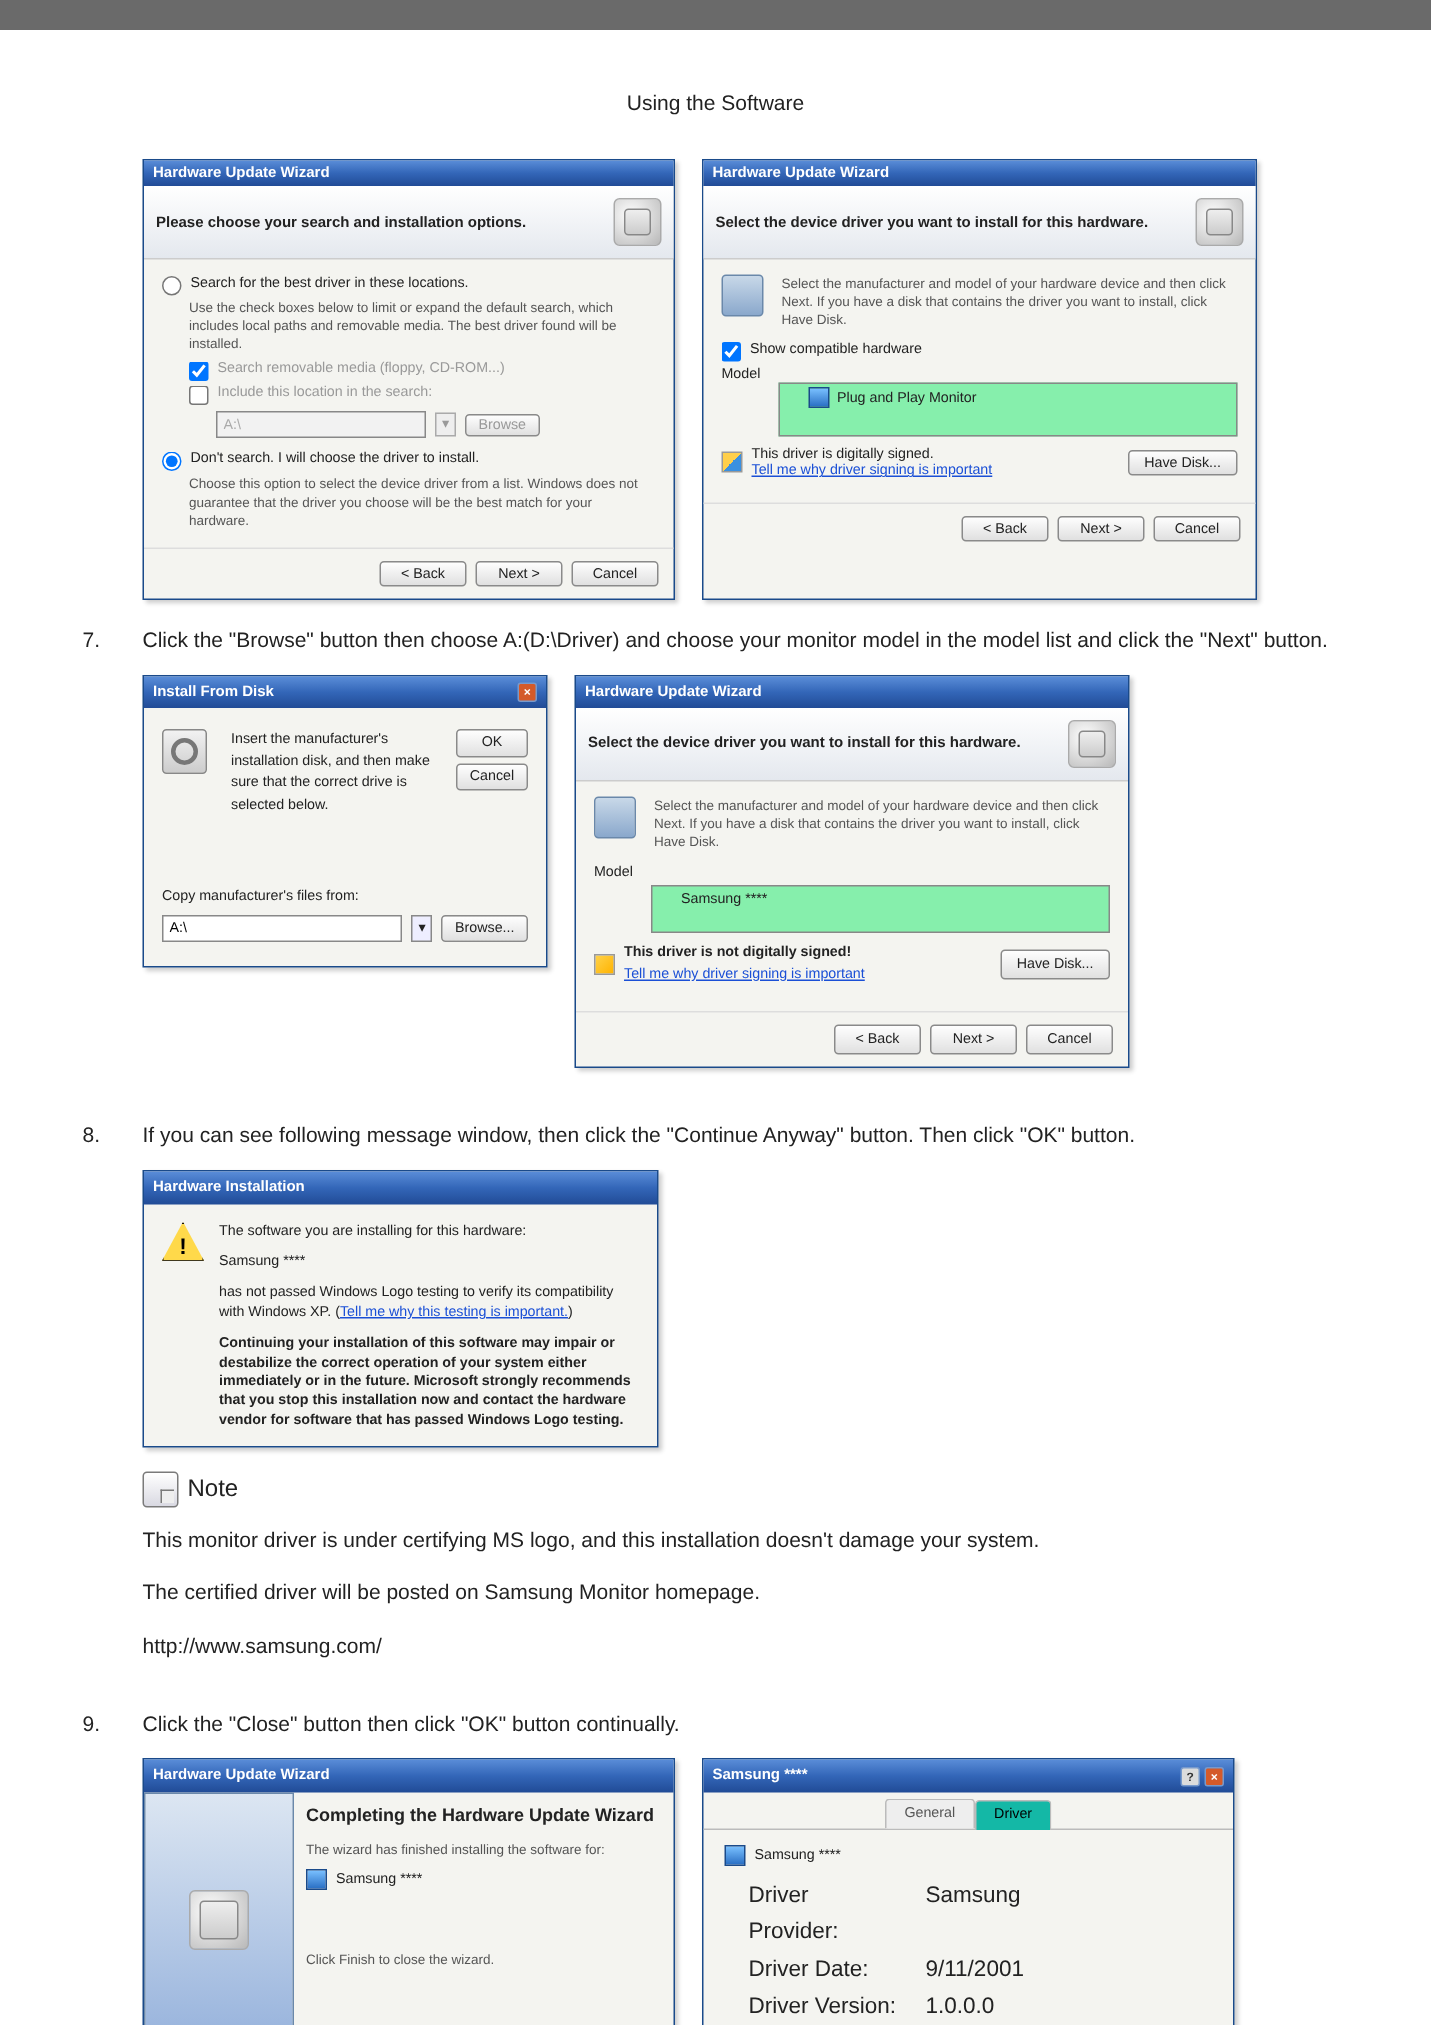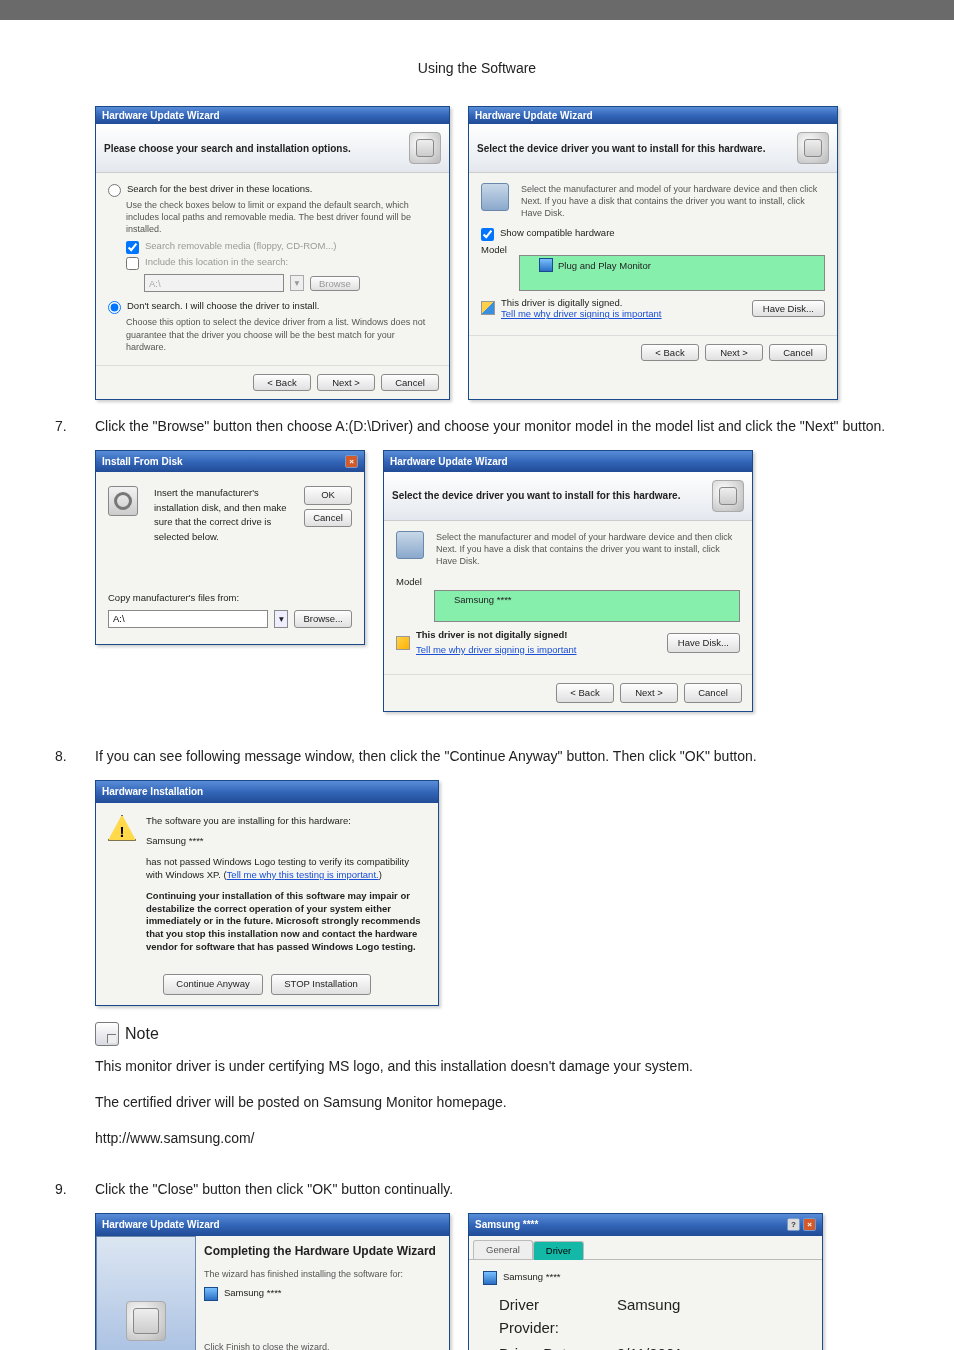--- a/index.html
+++ b/index.html
@@ -118,21 +118,21 @@
   .note-row { display:flex; align-items:center; gap:6px; margin:6px 0 4px; }
   .link { color:#1a4fd6; text-decoration: underline; cursor:pointer; }
   .shield { width:14px;height:14px;border:1px solid #999; background:linear-gradient(135deg,#ffcf4a 50%,#3a90e0 50%);}
   .shield.warn { background:linear-gradient(135deg,#ffd24a,#ffb300);}
   .monicon{width:14px;height:14px;background:linear-gradient(#79c0ff,#2a6fc4);border:1px solid #1a4a8a;}
   .chipicon{width:28px;height:28px;background:linear-gradient(#c8d8e8,#8aa8cc);border:1px solid #6a88aa; border-radius:3px; margin-right:6px; flex:none;}
   .note-block { display:flex; align-items:flex-start; gap:6px; margin: 14px 0 10px 40px; }
   .note-block .paper-icon{ width:24px;height:24px;border:1px solid #7a7a7a; background:linear-gradient(#fff,#d9d9e2); border-radius:3px; position:relative;}
   .note-block .paper-icon::after{content:"";position:absolute;right:2px;bottom:2px;width:8px;height:8px;border-left:1px solid #7a7a7a;border-top:1px solid #7a7a7a;background:#eee;}
   .note-label{ font-size:16px; }
-  .tabs{display:flex;gap:0;border-bottom:1px solid #bbb;padding:4px 4px 0 4px;font-size:9.5px;}
+  .tabs{display:flex;gap:0;border-bottom:1px solid #bbb;padding:4px 4px 0 4px;font-size:9.5px;justify-content:center;}
   .tab{border:1px solid #bbb;border-bottom:none;background:#eee;padding:2px 12px;border-radius:3px 3px 0 0;color:#555;}
   .tab.active{background:#14b8a6;color:#000;position:relative;top:1px;}
   .props-inner{padding:10px 14px;}
   .prow{display:flex;gap:18px;font-size:15px;margin:2px 16px;}
   .prow .k{width:100px;}
   .wiz-illus{width:100px;height:170px;background:linear-gradient(#dce6f2,#96b2dc);border:1px solid #6a88aa; display:flex;align-items:center;justify-content:center;}
   .wiz-illus .hwicon{width:40px;height:40px;}
   .wiz-side-body{flex:1;padding:6px 8px 0 8px;}
   .wiz-flex{display:flex;}
   .disk-ico{width:30px;height:30px;border:1px solid #888;border-radius:3px;background:linear-gradient(#f2f2f2,#ccc); margin-right:8px; flex:none;position:relative;}
@@ -315,24 +315,20 @@
               </div>
             <div class="hwinstall-body">
               <span class="warn-tri"></span>
               <div class="hwinstall-text">
                 <p><span>The software you are installing for this hardware:</span></p>
                 <p><span>Samsung ****</span></p>
                 <p><span>has not passed Windows Logo testing to verify its compatibility with Windows XP. (</span><span class="link">Tell me why this testing is important.</span><span>)</span></p>
                 <p class="emph-sm">Continuing your installation of this software may impair or destabilize the correct operation of your system either immediately or in the future. Microsoft strongly recommends that you stop this installation now and contact the hardware vendor for software that has passed Windows Logo testing.</p>
               </div>
             </div>
-            <div class="btn-row-center">
-              <span class="btn" style="min-width:100px;">Continue Anyway</span>
-              <span class="btn" style="min-width:100px;">STOP Installation</span>
-            </div>
           </div>
         </div>
 
         <div class="note-block" style="margin-left:0;">
           <span class="paper-icon"></span>
           <span class="note-label">Note</span>
         </div>
         <p>This monitor driver is under certifying MS logo, and this installation doesn't damage your system.</p>
         <p style="margin-top:14px;">The certified driver will be posted on Samsung Monitor homepage.</p>
         <p style="margin-top:14px;">http://www.samsung.com/</p>

